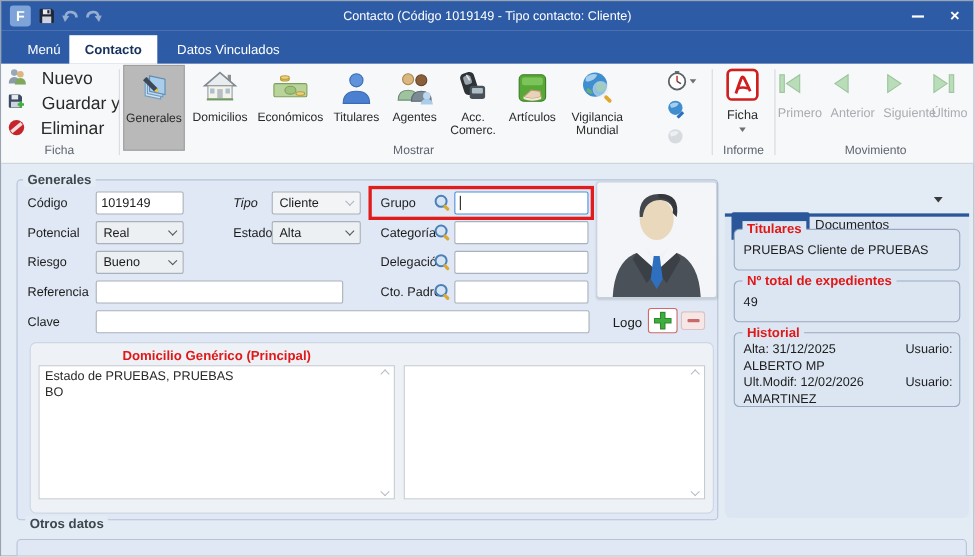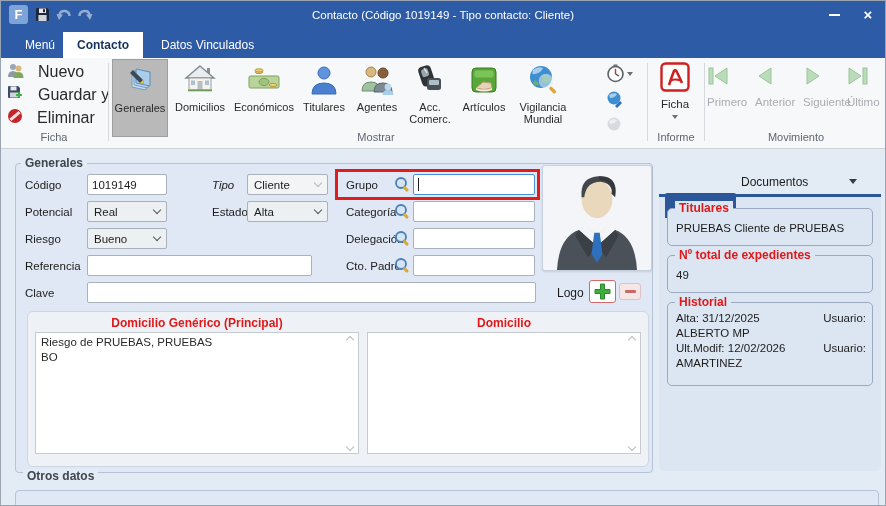--- a/index.html
+++ b/index.html
@@ -394,51 +394,50 @@
     <svg width="17" height="17" viewBox="0 0 17 17">
         <path d="M6.5 1 h4 v5.5 H16 v4 H10.5 V16 h-4 V10.5 H1 v-4 h5.5 Z" fill="#3fae3f" stroke="#2c8a2c"></path>
       </svg>
   </div>
   <div class="logo-btn" style="left:618px;top:282px;width:22px;height:17px;background:#f6e6e6;border:1px solid #dcc2c2;">
     <div style="width:11px;height:3px;background:#c96a6a;border-radius:1px;"></div>
   </div>
 
   <div class="dompanel" style="left:26px;top:310px;width:622px;height:156px;"></div>
   <div class="domtitle" style="left:34px;top:315px;width:324px;">Domicilio Genérico (Principal)</div>
-  <div class="domtitle" style="left:366px;top:315px;width:274px;">Domicilio</div>
-  <div class="domarea" style="left:34px;top:331px;width:324px;height:122px;">Riesgo de PRUEBAS, PRUEBAS
+  <div class="domarea" style="left:34px;top:331px;width:324px;height:122px;">Estado de PRUEBAS, PRUEBAS
 BO</div>
   <div class="scrollchev" style="left:346px;top:336px;transform:rotate(-135deg);"></div>
   <div class="scrollchev" style="left:346px;top:443px;transform:rotate(45deg);"></div>
   <div class="domarea" style="left:366px;top:331px;width:274px;height:122px;"></div>
   <div class="scrollchev" style="left:628px;top:336px;transform:rotate(-135deg);"></div>
   <div class="scrollchev" style="left:628px;top:443px;transform:rotate(45deg);"></div>
 
   <div class="rpanel">
     <div class="rpanel-bg"></div>
     <div class="rtab2 active" style="left:6px;margin-top:24px;">
         <span>Resumen</span>
       </div>
-    <div class="rtab2" style="left:72px;">
+    <div class="rtab2" style="left:72px;margin-top:22px;">
         <span>Documentos</span>
       </div>
     <div class="tri-down" style="position:absolute;left:190px;top:12px;"></div>
     <div class="runderline"></div>
 
     <div class="rbox" style="top:41px;height:38px;">
       <span class="rbox-legend">Titulares</span>
       <div class="rbox-text" style="top:12px;">PRUEBAS Cliente de PRUEBAS</div>
     </div>
 
     <div class="rbox" style="top:88px;height:38px;">
       <span class="rbox-legend">Nº total de expedientes</span>
       <div class="rbox-text" style="top:12px;">49</div>
     </div>
 
-    <div class="rbox" style="top:135px;height:84px;">
+    <div class="rbox" style="top:135px;height:68px;">
       <span class="rbox-legend">Historial</span>
       <div class="rbox-text" style="top:8px;">
         <div class="hrow">
             <span>Alta: 31/12/2025</span>
             <span>Usuario:</span>
           </div>
         <div>ALBERTO MP</div>
         <div class="hrow">
             <span>Ult.Modif: 12/02/2026</span>
             <span>Usuario:</span>

